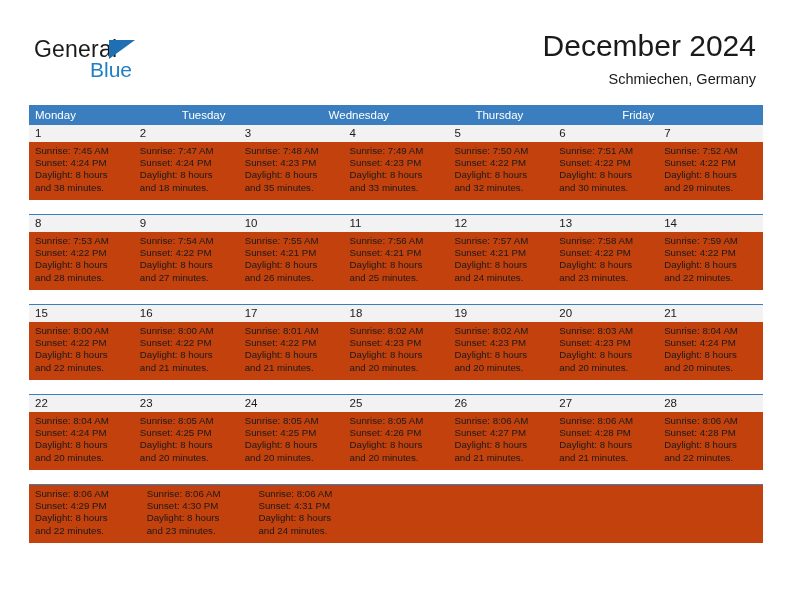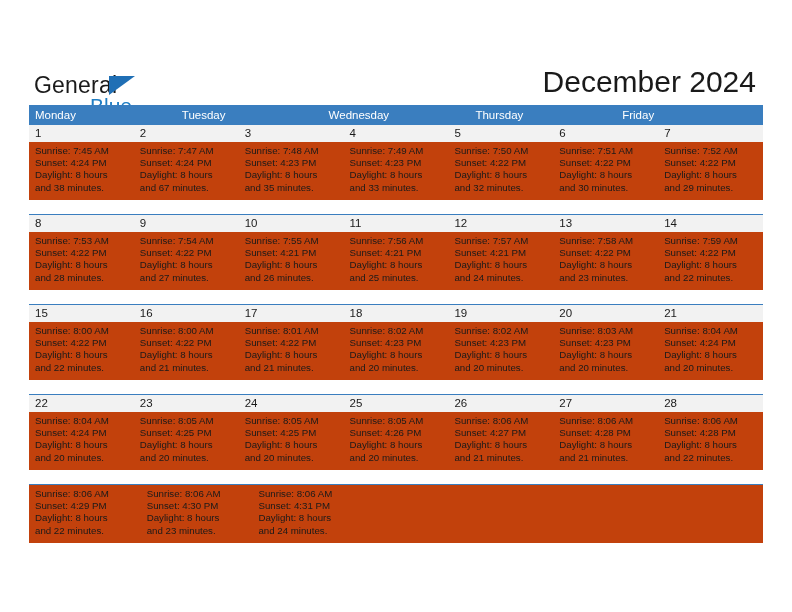--- a/index.html
+++ b/index.html
@@ -22,21 +22,20 @@
     box-sizing: border-box;
   }
 
   
   .header {
     position: absolute;
     left: 0;
     top: 0;
     width: 792px;
     height: 100px;
-    margin-top: 36px;
   }
   .brand {
     position: absolute;
     left: 34px;
     top: 36px;
     width: 260px;
     height: 54px;
   }
   .brand-general {
     position: absolute;
@@ -193,21 +192,21 @@
             <div class="detail-cell">
               <div class="detail-line">Sunrise: 7:45 AM</div>
               <div class="detail-line">Sunset: 4:24 PM</div>
               <div class="detail-line">Daylight: 8 hours</div>
               <div class="detail-line">and 38 minutes.</div>
             </div>
             <div class="detail-cell">
               <div class="detail-line">Sunrise: 7:47 AM</div>
               <div class="detail-line">Sunset: 4:24 PM</div>
               <div class="detail-line">Daylight: 8 hours</div>
-              <div class="detail-line">and 67 minutes.</div>
+              <div class="detail-line">and 18 minutes.</div>
             </div>
             <div class="detail-cell">
               <div class="detail-line">Sunrise: 7:48 AM</div>
               <div class="detail-line">Sunset: 4:23 PM</div>
               <div class="detail-line">Daylight: 8 hours</div>
               <div class="detail-line">and 35 minutes.</div>
             </div>
             <div class="detail-cell">
               <div class="detail-line">Sunrise: 7:49 AM</div>
               <div class="detail-line">Sunset: 4:23 PM</div>

